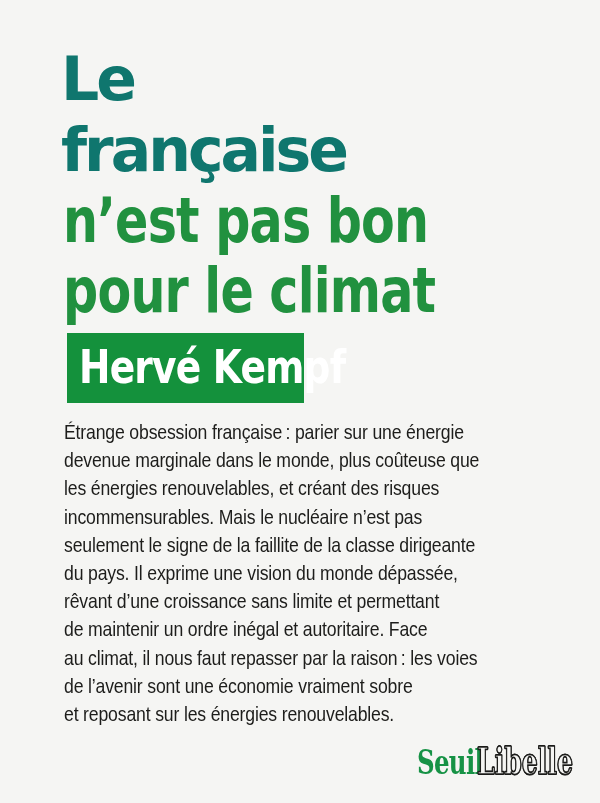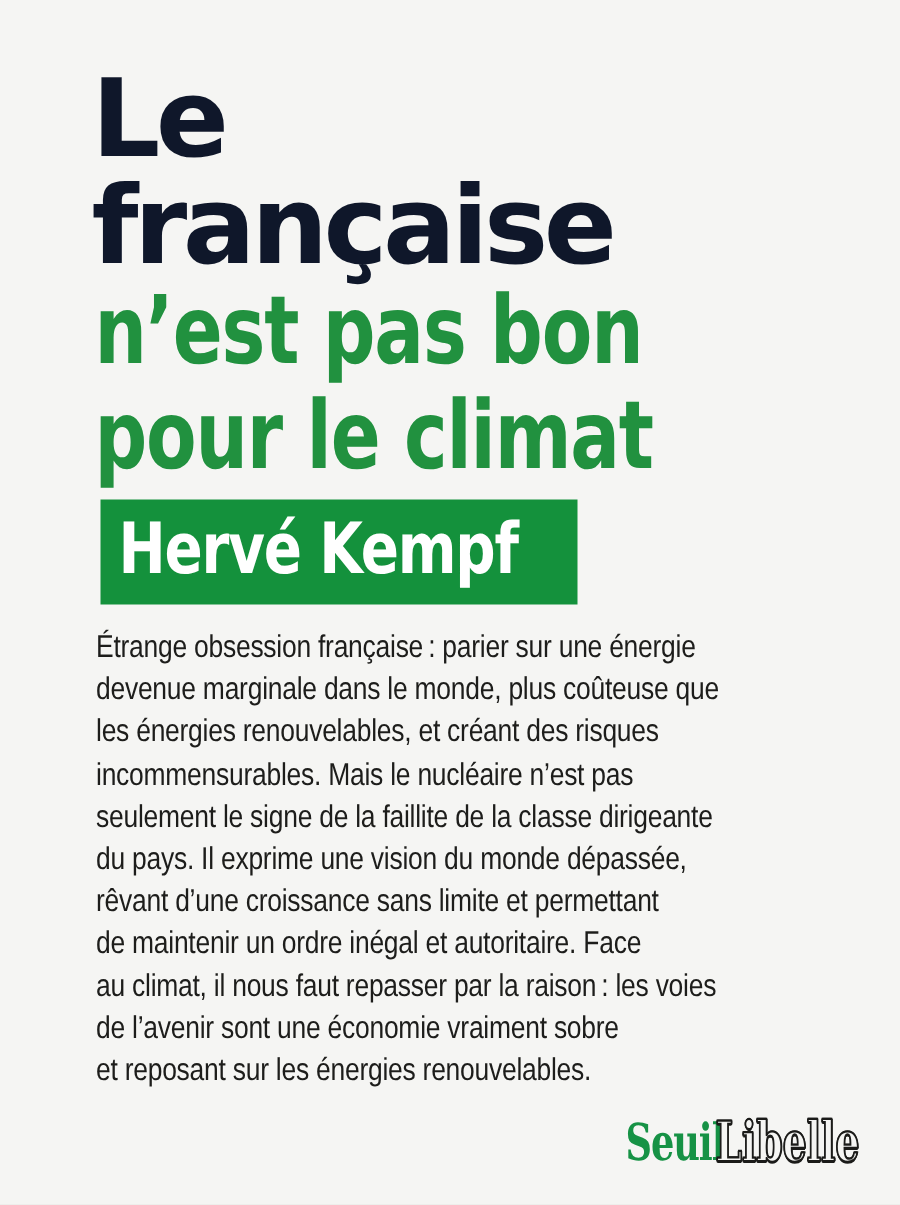--- a/index.html
+++ b/index.html
@@ -11,23 +11,23 @@
     background: #f5f5f3;
     overflow: hidden;
     font-family: "DejaVu Sans", sans-serif;
   }
 
   
   .title-main {
     position: absolute;
     left: 61px;
     top: 44px;
-    color: #0f172a;
+    color: #0f766e;
     font-weight: bold;
-    font-size: 72px;
+    font-size: 60px;
     line-height: 71px;
     letter-spacing: -3px;
     white-space: nowrap;
   }
 
   
   .title-sub {
     position: absolute;
     left: 63px;
     top: 186px;
@@ -39,21 +39,21 @@
     white-space: nowrap;
     transform: scaleX(0.78);
     transform-origin: top left;
   }
 
   
   .author-band {
     position: absolute;
     left: 67px;
     top: 333px;
-    width: 318px;
+    width: 237px;
     height: 70px;
     background: #14913c;
   }
   .author-name {
     position: absolute;
     left: 12px;
     top: 0;
     height: 70px;
     line-height: 68px;
     color: #ffffff;

